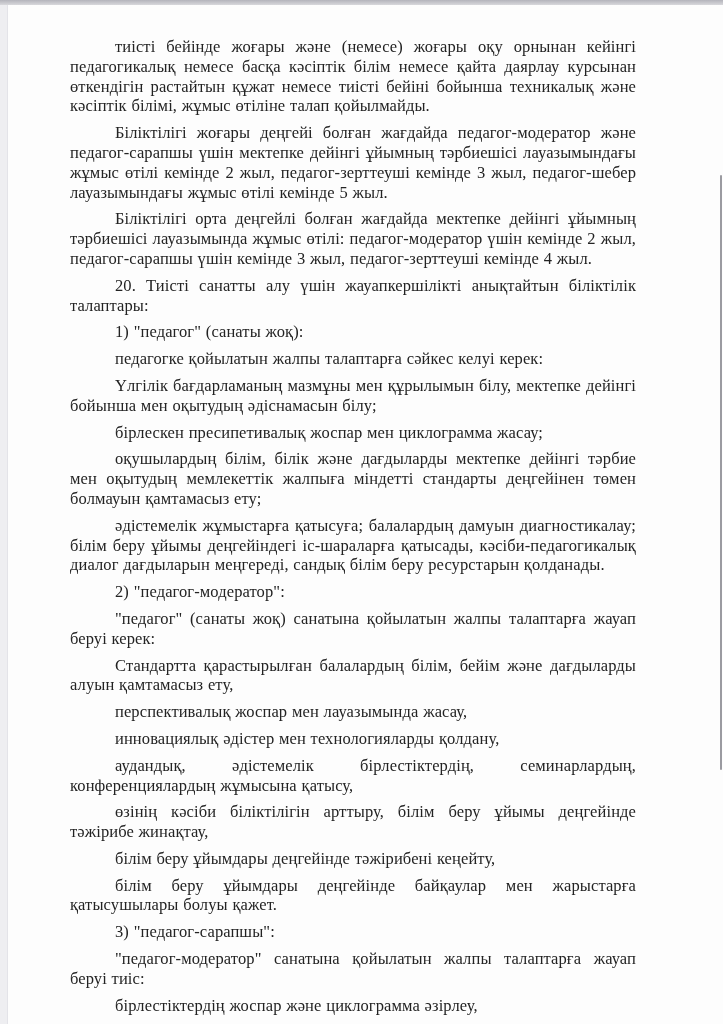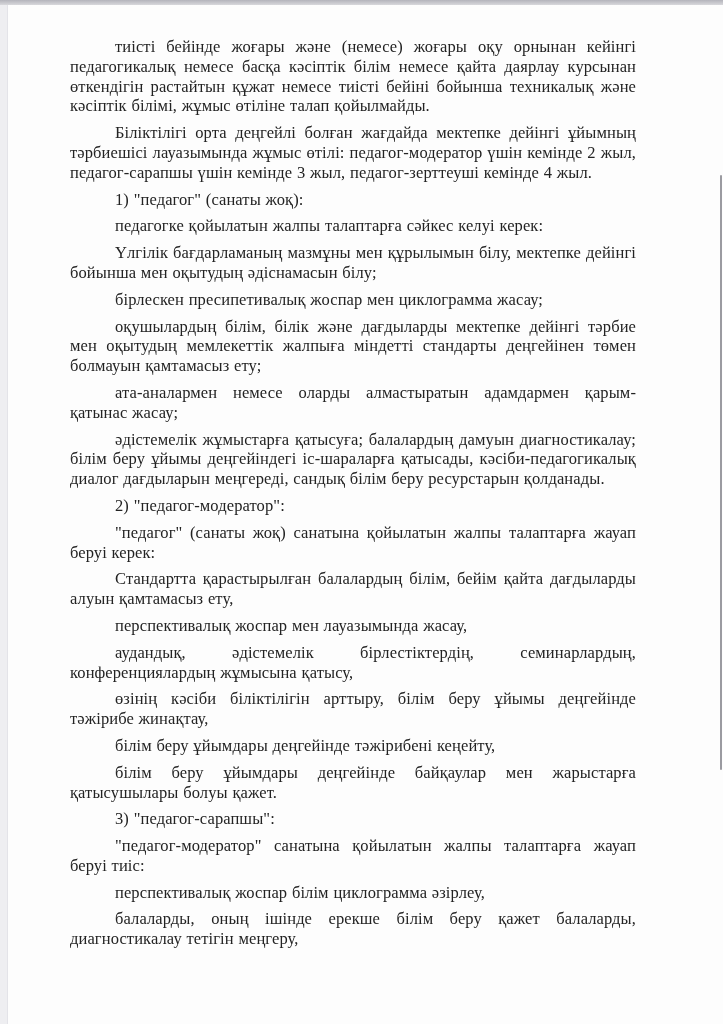--- a/index.html
+++ b/index.html
@@ -60,34 +60,36 @@
 </style>
 </head>
 <body>
 
 <div class="viewport">
   <div class="scan-top-edge"></div>
   <div class="page-left-edge"></div>
   <div class="scan-artifact-line"></div>
   <div class="page-text">
       <p>тиісті бейінде жоғары және (немесе) жоғары оқу орнынан кейінгі педагогикалық немесе басқа кәсіптік білім немесе қайта даярлау курсынан өткендігін растайтын құжат немесе тиісті бейіні бойынша техникалық және кәсіптік білімі, жұмыс өтіліне талап қойылмайды.</p>
+      <p>Біліктілігі жоғары деңгейі болған жағдайда педагог-модератор және педагог-сарапшы үшін мектепке дейінгі ұйымның тәрбиешісі лауазымындағы жұмыс өтілі кемінде 2 жыл, педагог-зерттеуші кемінде 3 жыл, педагог-шебер лауазымындағы жұмыс өтілі кемінде 5 жыл.</p>
       <p>Біліктілігі орта деңгейлі болған жағдайда мектепке дейінгі ұйымның тәрбиешісі лауазымында жұмыс өтілі: педагог-модератор үшін кемінде 2 жыл, педагог-сарапшы үшін кемінде 3 жыл, педагог-зерттеуші кемінде 4 жыл.</p>
+      <p>20. Тиісті санатты алу үшін жауапкершілікті анықтайтын біліктілік талаптары:</p>
       <p>1) "педагог" (санаты жоқ):</p>
       <p>педагогке қойылатын жалпы талаптарға сәйкес келуі керек:</p>
       <p>Үлгілік бағдарламаның мазмұны мен құрылымын білу, мектепке дейінгі бойынша мен оқытудың әдіснамасын білу;</p>
       <p>бірлескен пресипетивалық жоспар мен циклограмма жасау;</p>
       <p>оқушылардың білім, білік және дағдыларды мектепке дейінгі тәрбие мен оқытудың мемлекеттік жалпыға міндетті стандарты деңгейінен төмен болмауын қамтамасыз ету;</p>
-      <p>ата-аналармен немесе оларды алмастыратын адамдармен қарым-қатынас жасау;</p>
       <p>әдістемелік жұмыстарға қатысуға; балалардың дамуын диагностикалау; білім беру ұйымы деңгейіндегі іс-шараларға қатысады, кәсіби-педагогикалық диалог дағдыларын меңгереді, сандық білім беру ресурстарын қолданады.</p>
       <p>2) "педагог-модератор":</p>
       <p>"педагог" (санаты жоқ) санатына қойылатын жалпы талаптарға жауап беруі керек:</p>
-      <p>Стандартта қарастырылған балалардың білім, бейім қайта дағдыларды алуын қамтамасыз ету,</p>
+      <p>Стандартта қарастырылған балалардың білім, бейім және дағдыларды алуын қамтамасыз ету,</p>
       <p>перспективалық жоспар мен лауазымында жасау,</p>
+      <p>инновациялық әдістер мен технологияларды қолдану,</p>
       <p>аудандық, әдістемелік бірлестіктердің, семинарлардың, конференциялардың жұмысына қатысу,</p>
       <p>өзінің кәсіби біліктілігін арттыру, білім беру ұйымы деңгейінде тәжірибе жинақтау,</p>
       <p>білім беру ұйымдары деңгейінде тәжірибені кеңейту,</p>
       <p>білім беру ұйымдары деңгейінде байқаулар мен жарыстарға қатысушылары болуы қажет.</p>
       <p>3) "педагог-сарапшы":</p>
       <p>"педагог-модератор" санатына қойылатын жалпы талаптарға жауап беруі тиіс:</p>
-      <p>перспективалық жоспар білім циклограмма әзірлеу,</p>
+      <p>бірлестіктердің жоспар және циклограмма әзірлеу,</p>
       <p>балаларды, оның ішінде ерекше білім беру қажет балаларды, диагностикалау тетігін меңгеру,</p>
     </div>
 </div>
 
 </body></html>

